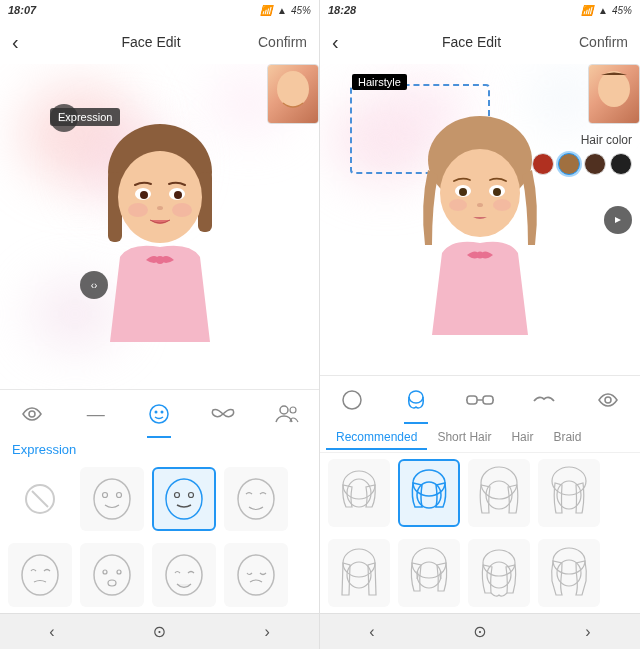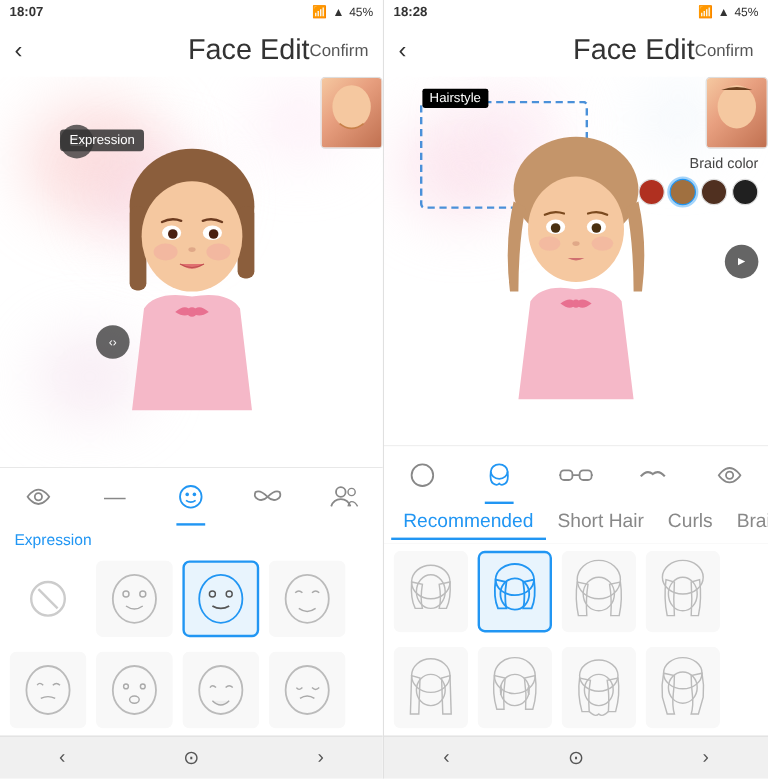--- a/index.html
+++ b/index.html
@@ -28,20 +28,21 @@
     .status-bar {
       height: 20px;
       background: #fff;
       display: flex;
       align-items: center;
       justify-content: space-between;
       padding: 0 8px;
       font-size: 11px;
       color: #333;
       flex-shrink: 0;
+      font-style: italic;
     }
     .status-left { font-weight: 600; }
     .status-right { display: flex; gap: 4px; align-items: center; }
 
     
     .top-bar {
       height: 44px;
       display: flex;
       align-items: center;
       padding: 0 12px;
@@ -49,25 +50,25 @@
       background: #fff;
       flex-shrink: 0;
     }
     .back-btn {
       font-size: 20px;
       color: #333;
       cursor: pointer;
       width: 28px;
     }
     .page-title {
-      font-size: 24px;
+      font-size: 14px;
       font-weight: 400;
       color: #333;
       flex: 1;
-      text-align: right;
+      text-align: center;
       margin-left: 4px;
     }
     .confirm-btn {
       font-size: 14px;
       color: #555;
       cursor: pointer;
       background: none;
       border: none;
       font-weight: 500;
     }
@@ -295,21 +296,21 @@
       display: flex;
       padding: 2px 6px;
       background: #fff;
       overflow-x: auto;
       scrollbar-width: none;
       border-bottom: 1px solid #f0f0f0;
     }
     .hair-tab-row::-webkit-scrollbar { display: none; }
     .hair-tab {
       padding: 4px 10px;
-      font-size: 16px;
+      font-size: 12px;
       color: #888;
       cursor: pointer;
       white-space: nowrap;
       flex-shrink: 0;
     }
     .hair-tab.active {
       color: #2196F3;
       border-bottom: 2px solid #2196F3;
     }
     .hair-option {
@@ -604,21 +605,21 @@
       <ellipse cx="68" cy="100" rx="9" ry="6" fill="#f0a0a0" opacity="0.35"></ellipse>
       <ellipse cx="112" cy="100" rx="9" ry="6" fill="#f0a0a0" opacity="0.35"></ellipse>
 
       <path d="M52 148 Q62 133 90 138 Q118 133 128 148 L138 230 L42 230 Z" fill="#f5b8c8"></path>
 
       <path d="M77 150 Q86 143 90 150 Q94 143 103 150 Q94 157 90 150 Q86 157 77 150Z" fill="#e87090"></path>
       <ellipse cx="90" cy="150" rx="3.5" ry="3.5" fill="#e87090"></ellipse>
     </svg>
 
     <div class="hair-color-row">
-      <span class="hair-color-label">Braid color</span>
+      <span class="hair-color-label">Hair color</span>
       <div class="color-swatches">
         <div class="color-swatch" style="background:#d8d8d8;"></div>
         <div class="color-swatch" style="background:#e8c870;"></div>
         <div class="color-swatch" style="background:#b03020;"></div>
         <div class="color-swatch selected" style="background:#a07040;"></div>
         <div class="color-swatch" style="background:#503020;"></div>
         <div class="color-swatch" style="background:#202020;"></div>
       </div>
     </div>
   </div>
@@ -655,21 +656,21 @@
         <svg width="22" height="16" viewBox="0 0 22 16">
             <path d="M11 2C6 2 2 8 2 8s4 6 9 6 9-6 9-6-4-6-9-6z" fill="none" stroke="#888" stroke-width="1.5"></path>
             <circle cx="11" cy="8" r="3" fill="none" stroke="#888" stroke-width="1.5"></circle>
           </svg>
       </div>
     </div>
 
     <div class="hair-tab-row">
       <div class="hair-tab active">Recommended</div>
       <div class="hair-tab">Short Hair</div>
-      <div class="hair-tab">Curls</div>
+      <div class="hair-tab">Hair</div>
       <div class="hair-tab">Braid</div>
     </div>
 
     <div class="options-row">
       <div class="hair-option">
         <svg width="54" height="60" viewBox="0 0 54 60">
           <ellipse cx="27" cy="22" rx="16" ry="14" fill="none" stroke="#bbb" stroke-width="1.2"></ellipse>
           <path d="M11 22 Q10 36 14 44 L20 44 Q18 36 20 24Z" fill="none" stroke="#bbb" stroke-width="1.2"></path>
           <path d="M43 22 Q44 36 40 44 L34 44 Q36 36 34 24Z" fill="none" stroke="#bbb" stroke-width="1.2"></path>
           <ellipse cx="27" cy="30" rx="12" ry="14" fill="none" stroke="#bbb" stroke-width="1.2"></ellipse>

